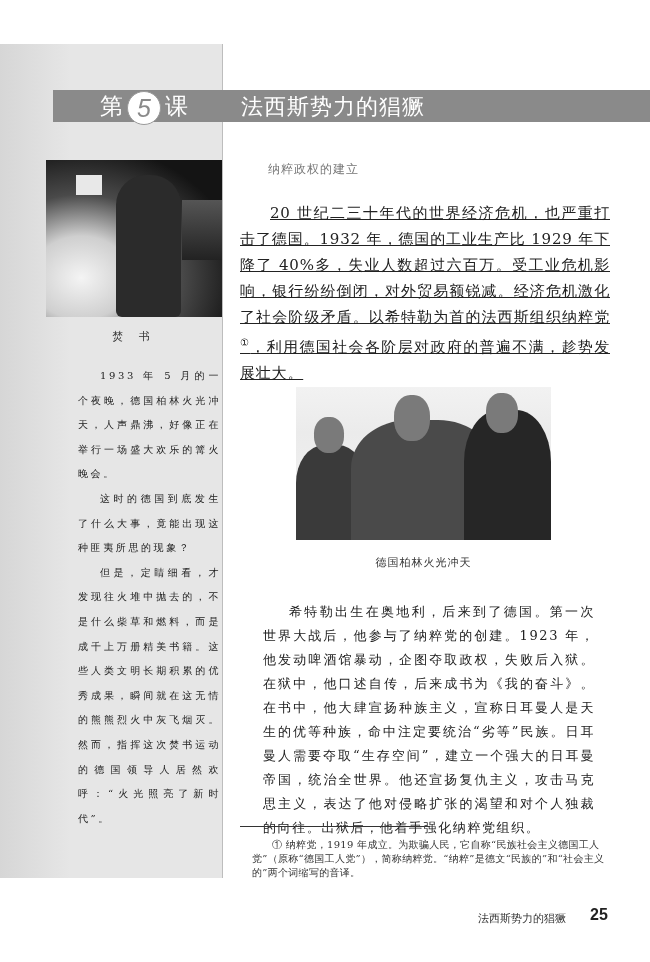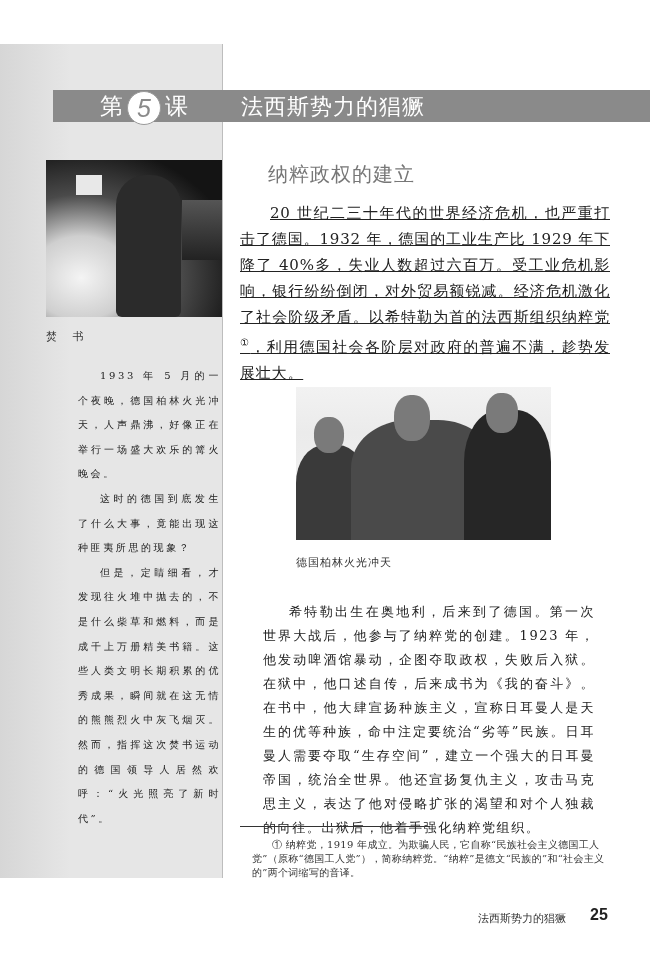--- a/index.html
+++ b/index.html
@@ -62,32 +62,32 @@
     left: 296px; top: 387px; width: 255px; height: 153px;
     background: linear-gradient(180deg, #f2f2f2 0%, #ebebeb 30%, #f4f4f4 100%);
   }
   .photo-hitler .man {
     position: absolute; bottom: 0; background: #3a3a3a; border-radius: 40% 40% 0 0;
   }
   .photo-hitler .head {
     position: absolute; background: #7a7a7a; border-radius: 45%;
   }
   .caption {
-    position: absolute; font-size: 11px; color: #333; 
+    position: absolute; font-size: 11px; color: #333; text-align: center;
   }
   .sidebar-text {
     position: absolute; left: 78px; width: 143px;
     font-size: 10px; line-height: 24.6px; letter-spacing: 2.6px;
     color: #222; text-align: justify;
   }
   .sidebar-text p { margin: 0; text-indent: 2.2em; }
   .section-heading {
     position: absolute; left: 268px; top: 161px;
     font-family: "DejaVu Sans", "Liberation Sans", sans-serif;
-    font-size: 20px; color: #777777; letter-spacing: 1px; text-align: right;
+    font-size: 12px; color: #777777; letter-spacing: 1px; text-align: right;
   }
   .body-text {
     position: absolute; left: 240px; width: 370px;
     font-size: 15px; line-height: 26px; letter-spacing: 0.8px; color: #222;
     text-align: justify;
     text-decoration: underline;
   }
   .body-text p { margin: 0; text-indent: 2em; }
   .body-text sup { font-size: 10px; }
   .body2 {

